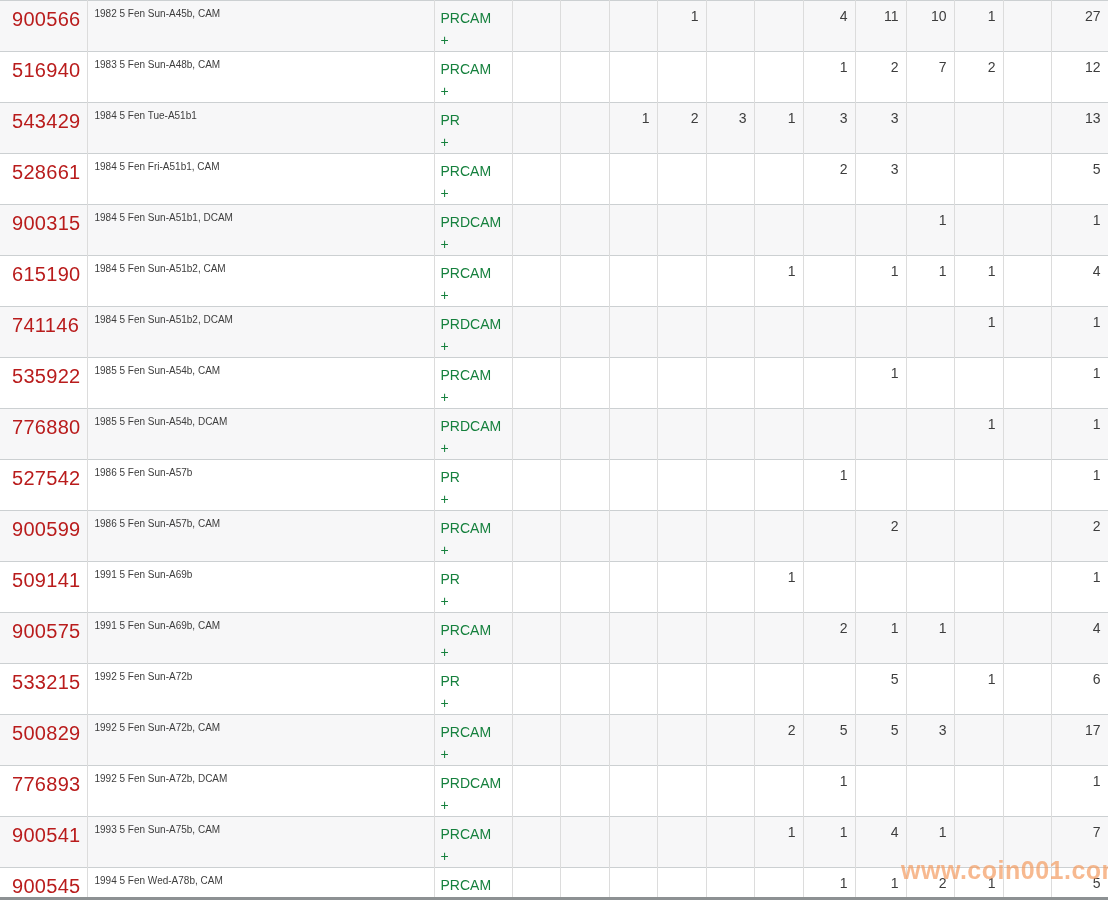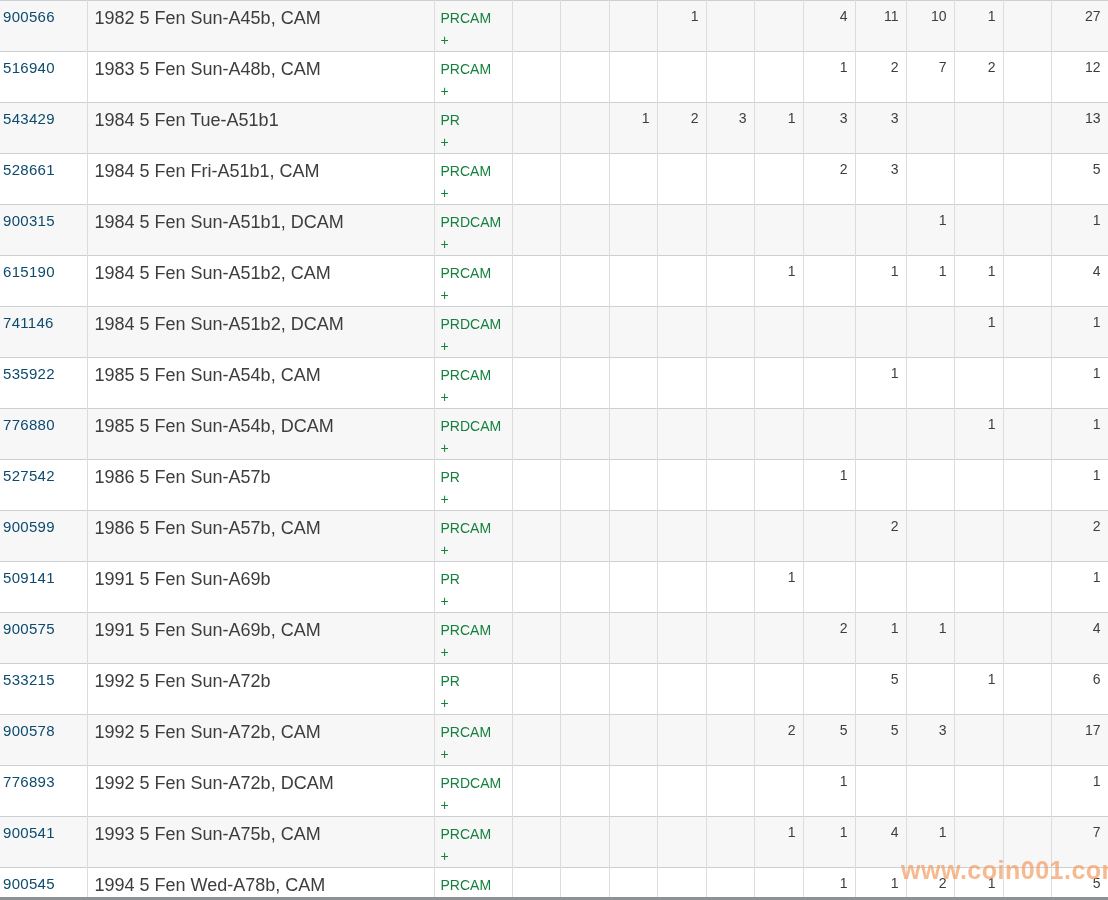--- a/index.html
+++ b/index.html
@@ -20,28 +20,28 @@
     padding: 0;
     height: 44px;
     overflow: hidden;
     white-space: nowrap;
   }
   table.pop tr:nth-child(odd) td { background: #f7f7f8; }
   table.pop tr:nth-child(even) td { background: #ffffff; }
 
   td.c-id a {
     display: block;
-    padding: 7px 0 0 3px;
-    font-size: 15px;
-    color: #0c4a6e;
+    padding: 7px 0 0 12px;
+    font-size: 20px;
+    color: #b91c1c;
     text-decoration: none;
     letter-spacing: 0.3px;
   }
   td.c-desc {
-    font-size: 18px;
+    font-size: 10px;
     color: #3d3d3d;
   }
   td.c-desc span { display: block; padding: 7px 0 0 7px; }
   td.c-grade {
     font-size: 14px;
     color: #15803d;
   }
   td.c-grade .gwrap { padding: 6px 0 0 6px; line-height: 22px; }
   td.c-num, td.c-total {
     text-align: right;
@@ -802,21 +802,21 @@
     <td class="c-num">
           <div></div>
         </td>
     <td class="c-total">
           <div>6</div>
         </td>
   </tr>
 
   <tr>
     <td class="c-id">
-          <a href="#">900578</a>
+          <a href="#">500829</a>
         </td>
     <td class="c-desc">
           <span>1992 5 Fen Sun-A72b, CAM</span>
         </td>
     <td class="c-grade">
       <div class="gwrap">
         <div>PRCAM</div>
         <div>+</div>
       </div>
     </td>

